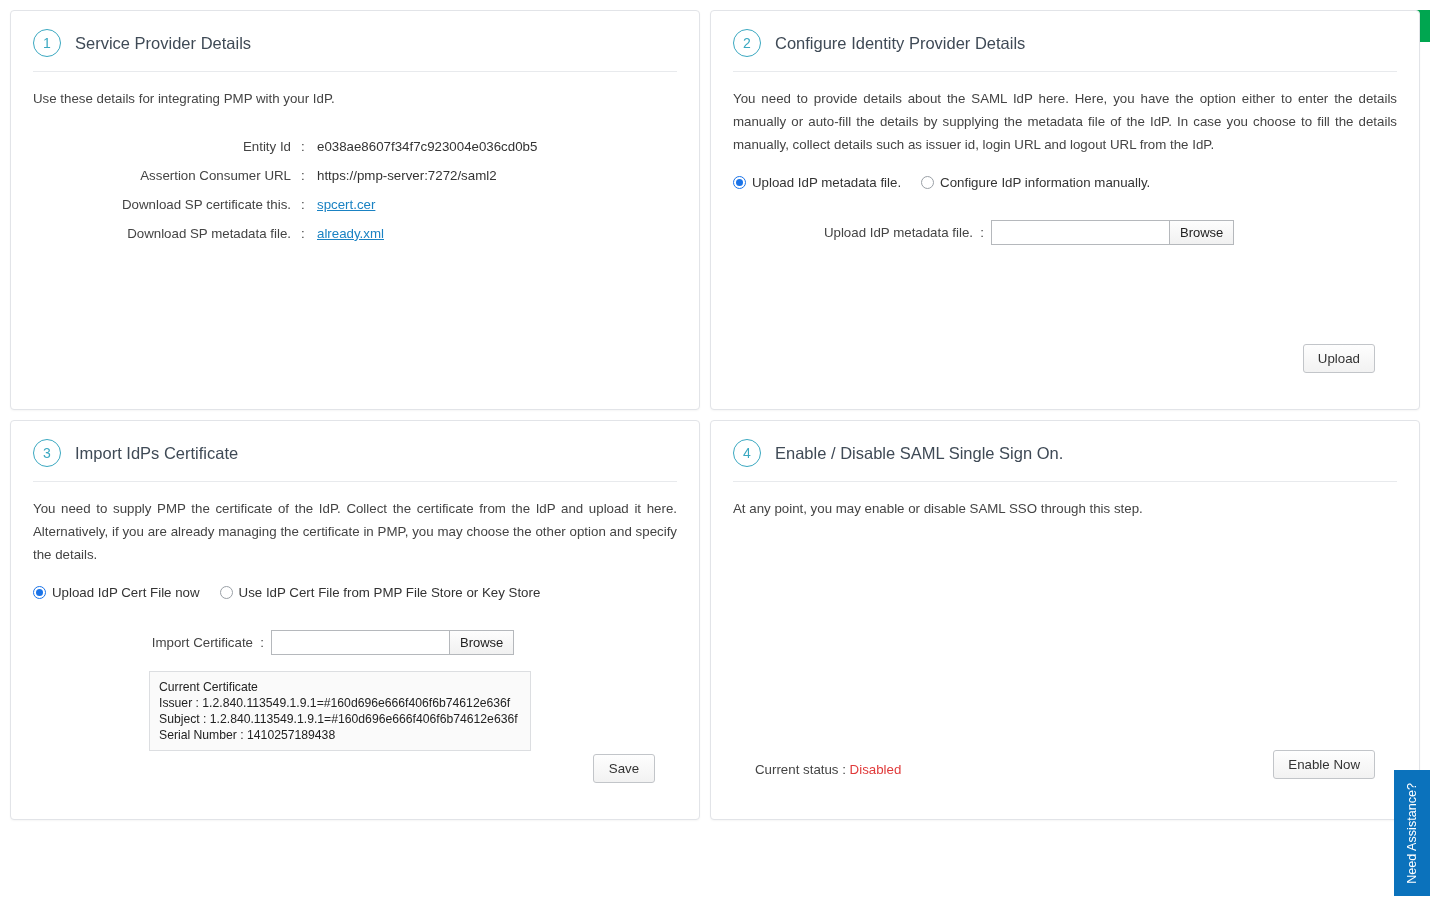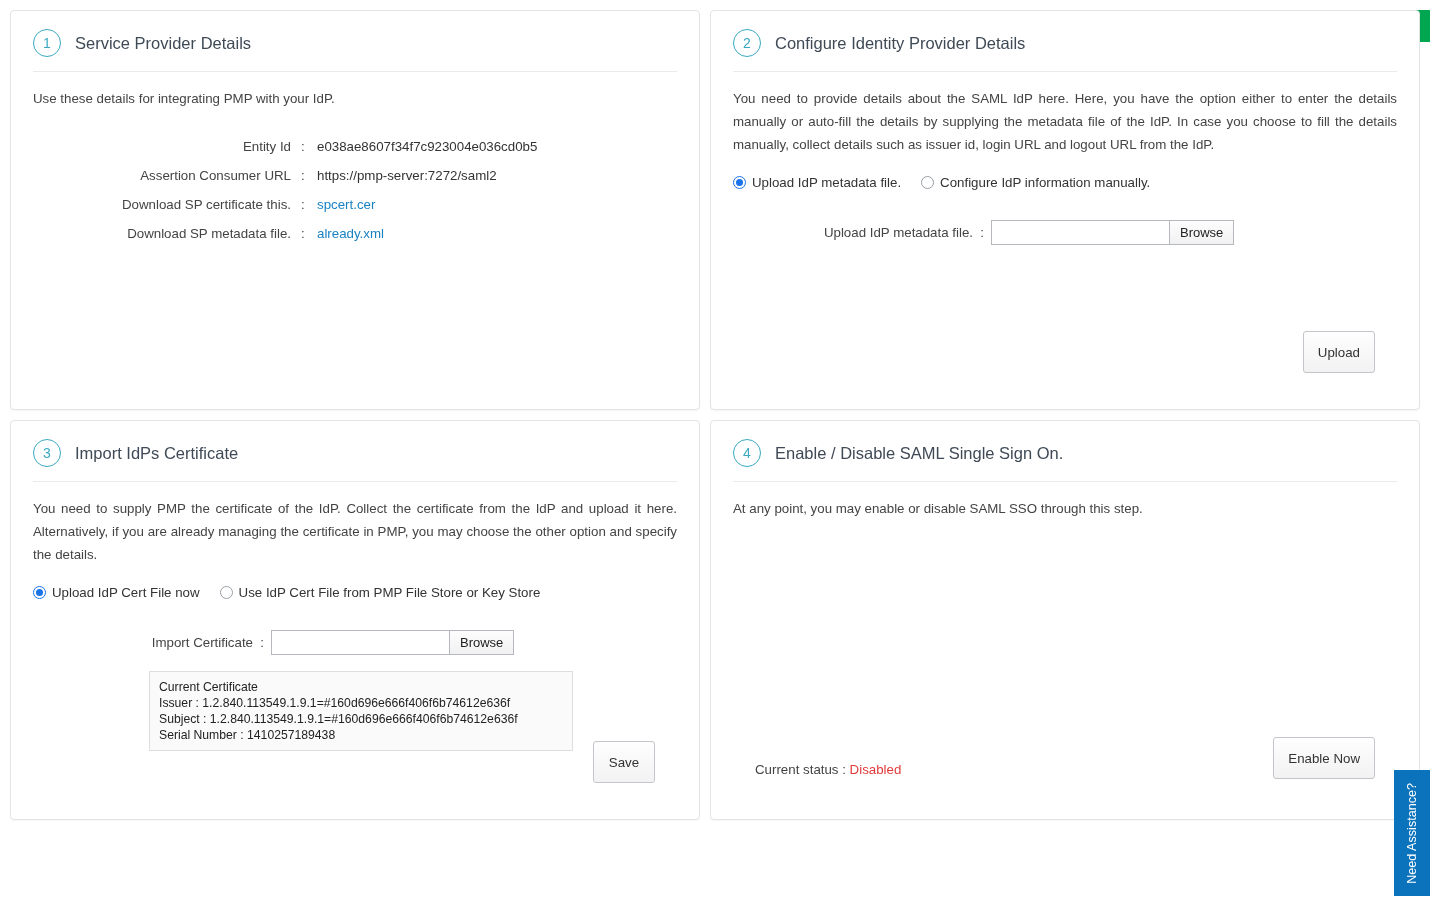--- a/index.html
+++ b/index.html
@@ -73,21 +73,21 @@
     margin-bottom: 14px;
   }
   .sp-label {
     width: 268px;
     text-align: right;
     color: #444;
     padding-right: 10px;
   }
   .sp-colon { width: 16px; color: #444; }
   .sp-val { color: #333; }
-  .link { color: #1a82c3; cursor: pointer; }
+  .link { color: #1a82c3; text-decoration: underline; cursor: pointer; }
 
   
   .radio-row {
     display: flex;
     align-items: center;
     font-size: 13.3px;
     color: #333;
     margin: 18px 0 0 0;
     gap: 6px;
   }
@@ -132,38 +132,38 @@
     height: 25px;
     padding: 0 10px;
     border: 1px solid #b5b8bc;
     background: linear-gradient(#fdfdfd, #f1f1f1);
     font-size: 13px;
     color: #222;
     cursor: pointer;
     line-height: 23px;
   }
   .btn {
-    height: 42px;
+    height: 29px;
     min-width: 62px;
     padding: 0 14px;
     border: 1px solid #c2c5c9;
     border-radius: 3px;
     background: linear-gradient(#fefefe, #f2f2f2);
     font-size: 13.3px;
     color: #333;
     cursor: pointer;
   }
   .btn-right {
     position: absolute;
     right: 22px;
     bottom: 18px;
   }
   .cert-box {
     margin: 16px 0 0 116px;
-    width: 424px;
+    width: 382px;
     border: 1px solid #dcdee1;
     background: #fafafa;
     padding: 7px 9px;
     font-size: 12.2px;
     line-height: 1.32;
     color: #222;
   }
   .status-line {
     position: absolute;
     left: 22px;

